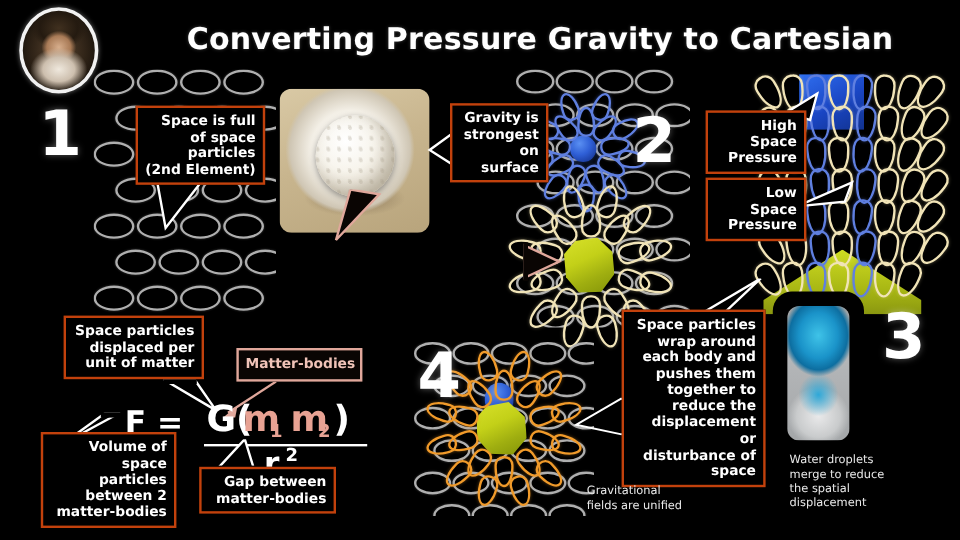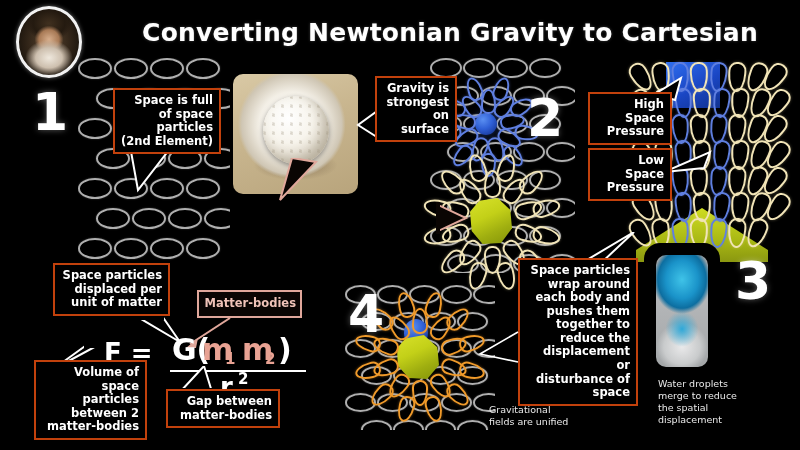--- a/index.html
+++ b/index.html
@@ -131,21 +131,21 @@
     clip-path:polygon(50% 0%,100% 78%,100% 100%,0% 100%,0% 78%);
   }
 </style>
 </head>
 <body>
 
 <div id="stage">
 
   <div class="abs" id="portrait"></div>
 
-  <div class="abs nosel" id="title">Converting Newtonian Gravity to Cartesian</div>
+  <div class="abs nosel" id="title">Converting Pressure Gravity to Cartesian</div>
 
   <div class="abs ringfield" id="field1" style="left:78px;top:58px;width:152px;height:210px;">
       <div class="ring" style="left: 0px; top: 0px; width: 30px; height: 17px; border-color: rgb(185, 185, 185); opacity: 0.95;"></div>
       <div class="ring" style="left: 36px; top: 0px; width: 30px; height: 17px; border-color: rgb(185, 185, 185); opacity: 0.95;"></div>
       <div class="ring" style="left: 72px; top: 0px; width: 30px; height: 17px; border-color: rgb(185, 185, 185); opacity: 0.95;"></div>
       <div class="ring" style="left: 108px; top: 0px; width: 30px; height: 17px; border-color: rgb(185, 185, 185); opacity: 0.95;"></div>
       <div class="ring" style="left: 18px; top: 30px; width: 30px; height: 17px; border-color: rgb(185, 185, 185); opacity: 0.95;"></div>
       <div class="ring" style="left: 54px; top: 30px; width: 30px; height: 17px; border-color: rgb(185, 185, 185); opacity: 0.95;"></div>
       <div class="ring" style="left: 90px; top: 30px; width: 30px; height: 17px; border-color: rgb(185, 185, 185); opacity: 0.95;"></div>
       <div class="ring" style="left: 126px; top: 30px; width: 30px; height: 17px; border-color: rgb(185, 185, 185); opacity: 0.95;"></div>
@@ -384,21 +384,21 @@
   <svg class="tail" style="left:110px;top:146px;width:90px;height:48px;">
     <polygon points="20,0 62,0 28,44" fill="#000" stroke="#fff" stroke-width="2"></polygon>
     <rect x="18" y="-4" width="48" height="8" fill="#000"></rect>
   </svg>
   <div class="abs callout" style="left:113px;top:88px;width:108px;">Space is full<br>of space<br>particles<br>(2nd Element)</div>
 
   <svg class="tail" style="left:340px;top:105px;width:44px;height:40px;">
     <polygon points="40,4 40,34 18,20" fill="#000" stroke="#fff" stroke-width="2"></polygon>
     <rect x="36" y="2" width="10" height="34" fill="#000"></rect>
   </svg>
-  <div class="abs callout" style="left:375px;top:76px;width:82px;">Gravity is<br>strongest<br>on surface</div>
+  <div class="abs callout" style="left:375px;top:86px;width:82px;">Gravity is<br>strongest<br>on surface</div>
 
   <svg class="tail" style="left:258px;top:158px;width:60px;height:44px;">
     <polygon points="34,0 58,4 22,42" fill="#0a0503" stroke="#e0a79b" stroke-width="2"></polygon>
   </svg>
 
   <svg class="tail" style="left:436px;top:200px;width:40px;height:40px;">
     <polygon points="0,4 0,32 30,18" fill="#0a0503" stroke="#e0a79b" stroke-width="2"></polygon>
     <rect x="-4" y="2" width="8" height="32" fill="#0a0503"></rect>
   </svg>
 

